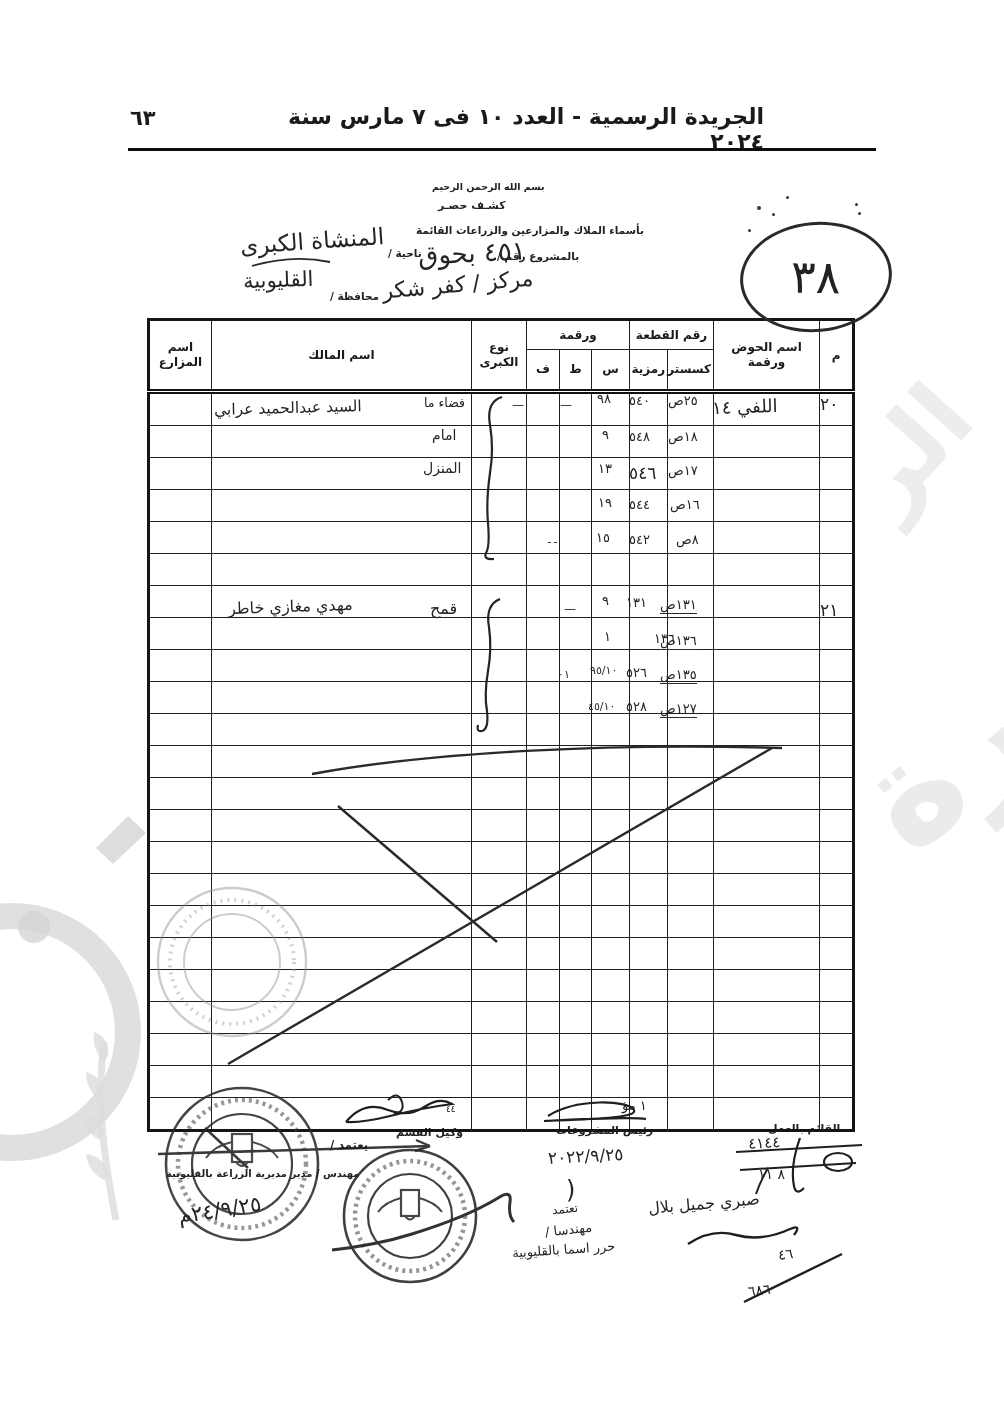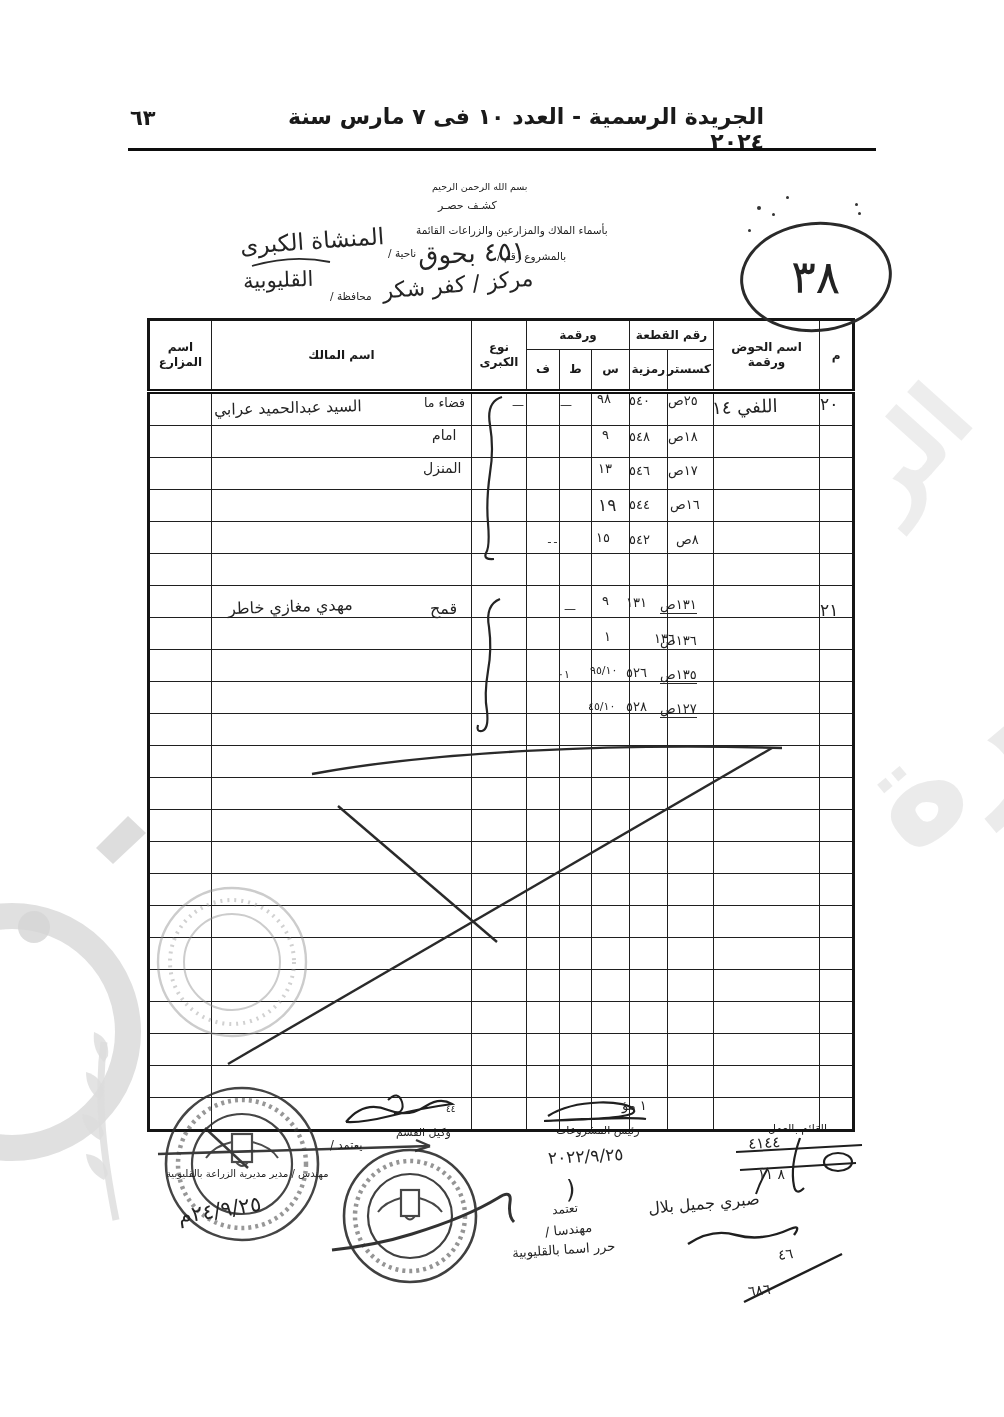--- a/index.html
+++ b/index.html
@@ -7,21 +7,21 @@
     position:relative;width:1004px;height:1417px;margin:0 auto;
     background:#ffffff;overflow:hidden;
     font-family:"DejaVu Sans",sans-serif;color:#1a1a1a;direction:rtl;
   }
   
   .gz-title{position:absolute;top:104px;right:240px;width:530px;text-align:right;
     font-size:22px;font-weight:bold;letter-spacing:0;}
   .gz-pagenum{position:absolute;top:106px;left:130px;font-size:21px;font-weight:bold;}
   .gz-rule{position:absolute;top:148px;left:128px;width:748px;height:3px;background:#0d0d0d;}
   
-  .pr{position:absolute;font-weight:normal;color:#222;white-space:nowrap;}
+  .pr{position:absolute;font-weight:bold;color:#222;white-space:nowrap;}
   
   .hw{position:absolute;color:#242424;white-space:nowrap;z-index:5;
       font-family:"DejaVu Sans",sans-serif;}
   .hw-u{border-bottom:1.5px solid #2a2a2a;padding-bottom:1px;}
   .ltr{direction:ltr;}
   
   .circle38{position:absolute;left:740px;top:222px;width:146px;height:104px;
     border:3px solid #2a2a2a;border-radius:50%;transform:rotate(-5deg);
     display:flex;align-items:center;justify-content:center;z-index:4;}
   .circle38 span{font-size:46px;font-weight:500;transform:rotate(6deg);color:#222;}
@@ -406,28 +406,28 @@
   <div class="hw" style="left:423px;top:460px;font-size:14px;">المنزل</div>
 
   <div class="hw" style="left:668px;top:393px;font-size:13px;">٢٥ص</div>
   <div class="hw" style="left:668px;top:429px;font-size:13px;">١٨ص</div>
   <div class="hw" style="left:668px;top:463px;font-size:13px;">١٧ص</div>
   <div class="hw" style="left:670px;top:497px;font-size:13px;">١٦ص</div>
   <div class="hw" style="left:676px;top:532px;font-size:13px;">٨ص</div>
 
   <div class="hw ltr" style="left:629px;top:393px;font-size:13px;">٥٤٠</div>
   <div class="hw ltr" style="left:629px;top:429px;font-size:13px;">٥٤٨</div>
-  <div class="hw ltr" style="left:629px;top:463px;font-size:13px;">٥٤٦</div>
+  <div class="hw ltr" style="left:629px;top:463px;font-size:17px;">٥٤٦</div>
   <div class="hw ltr" style="left:629px;top:497px;font-size:13px;">٥٤٤</div>
   <div class="hw ltr" style="left:629px;top:532px;font-size:13px;">٥٤٢</div>
 
   <div class="hw ltr" style="left:597px;top:391px;font-size:13px;">٩٨</div>
   <div class="hw ltr" style="left:602px;top:427px;font-size:13px;">٩</div>
   <div class="hw ltr" style="left:598px;top:461px;font-size:13px;">١٣</div>
-  <div class="hw ltr" style="left:598px;top:495px;font-size:17px;">١٩</div>
+  <div class="hw ltr" style="left:598px;top:495px;font-size:13px;">١٩</div>
   <div class="hw ltr" style="left:596px;top:530px;font-size:13px;">١٥</div>
 
   <div class="hw" style="left:560px;top:398px;font-size:12px;">—</div>
   <div class="hw" style="left:512px;top:398px;font-size:12px;">—</div>
   <div class="hw" style="left:548px;top:534px;font-size:10px;">ـ ـ</div>
 
   <div class="hw" style="left:820px;top:600px;font-size:17px;">٢١</div>
   <div class="hw" style="left:228px;top:597px;font-size:16px;transform:rotate(-2deg);">مهدي مغازي خاطر</div>
   <div class="hw" style="left:430px;top:599px;font-size:16px;">قمح</div>
 

